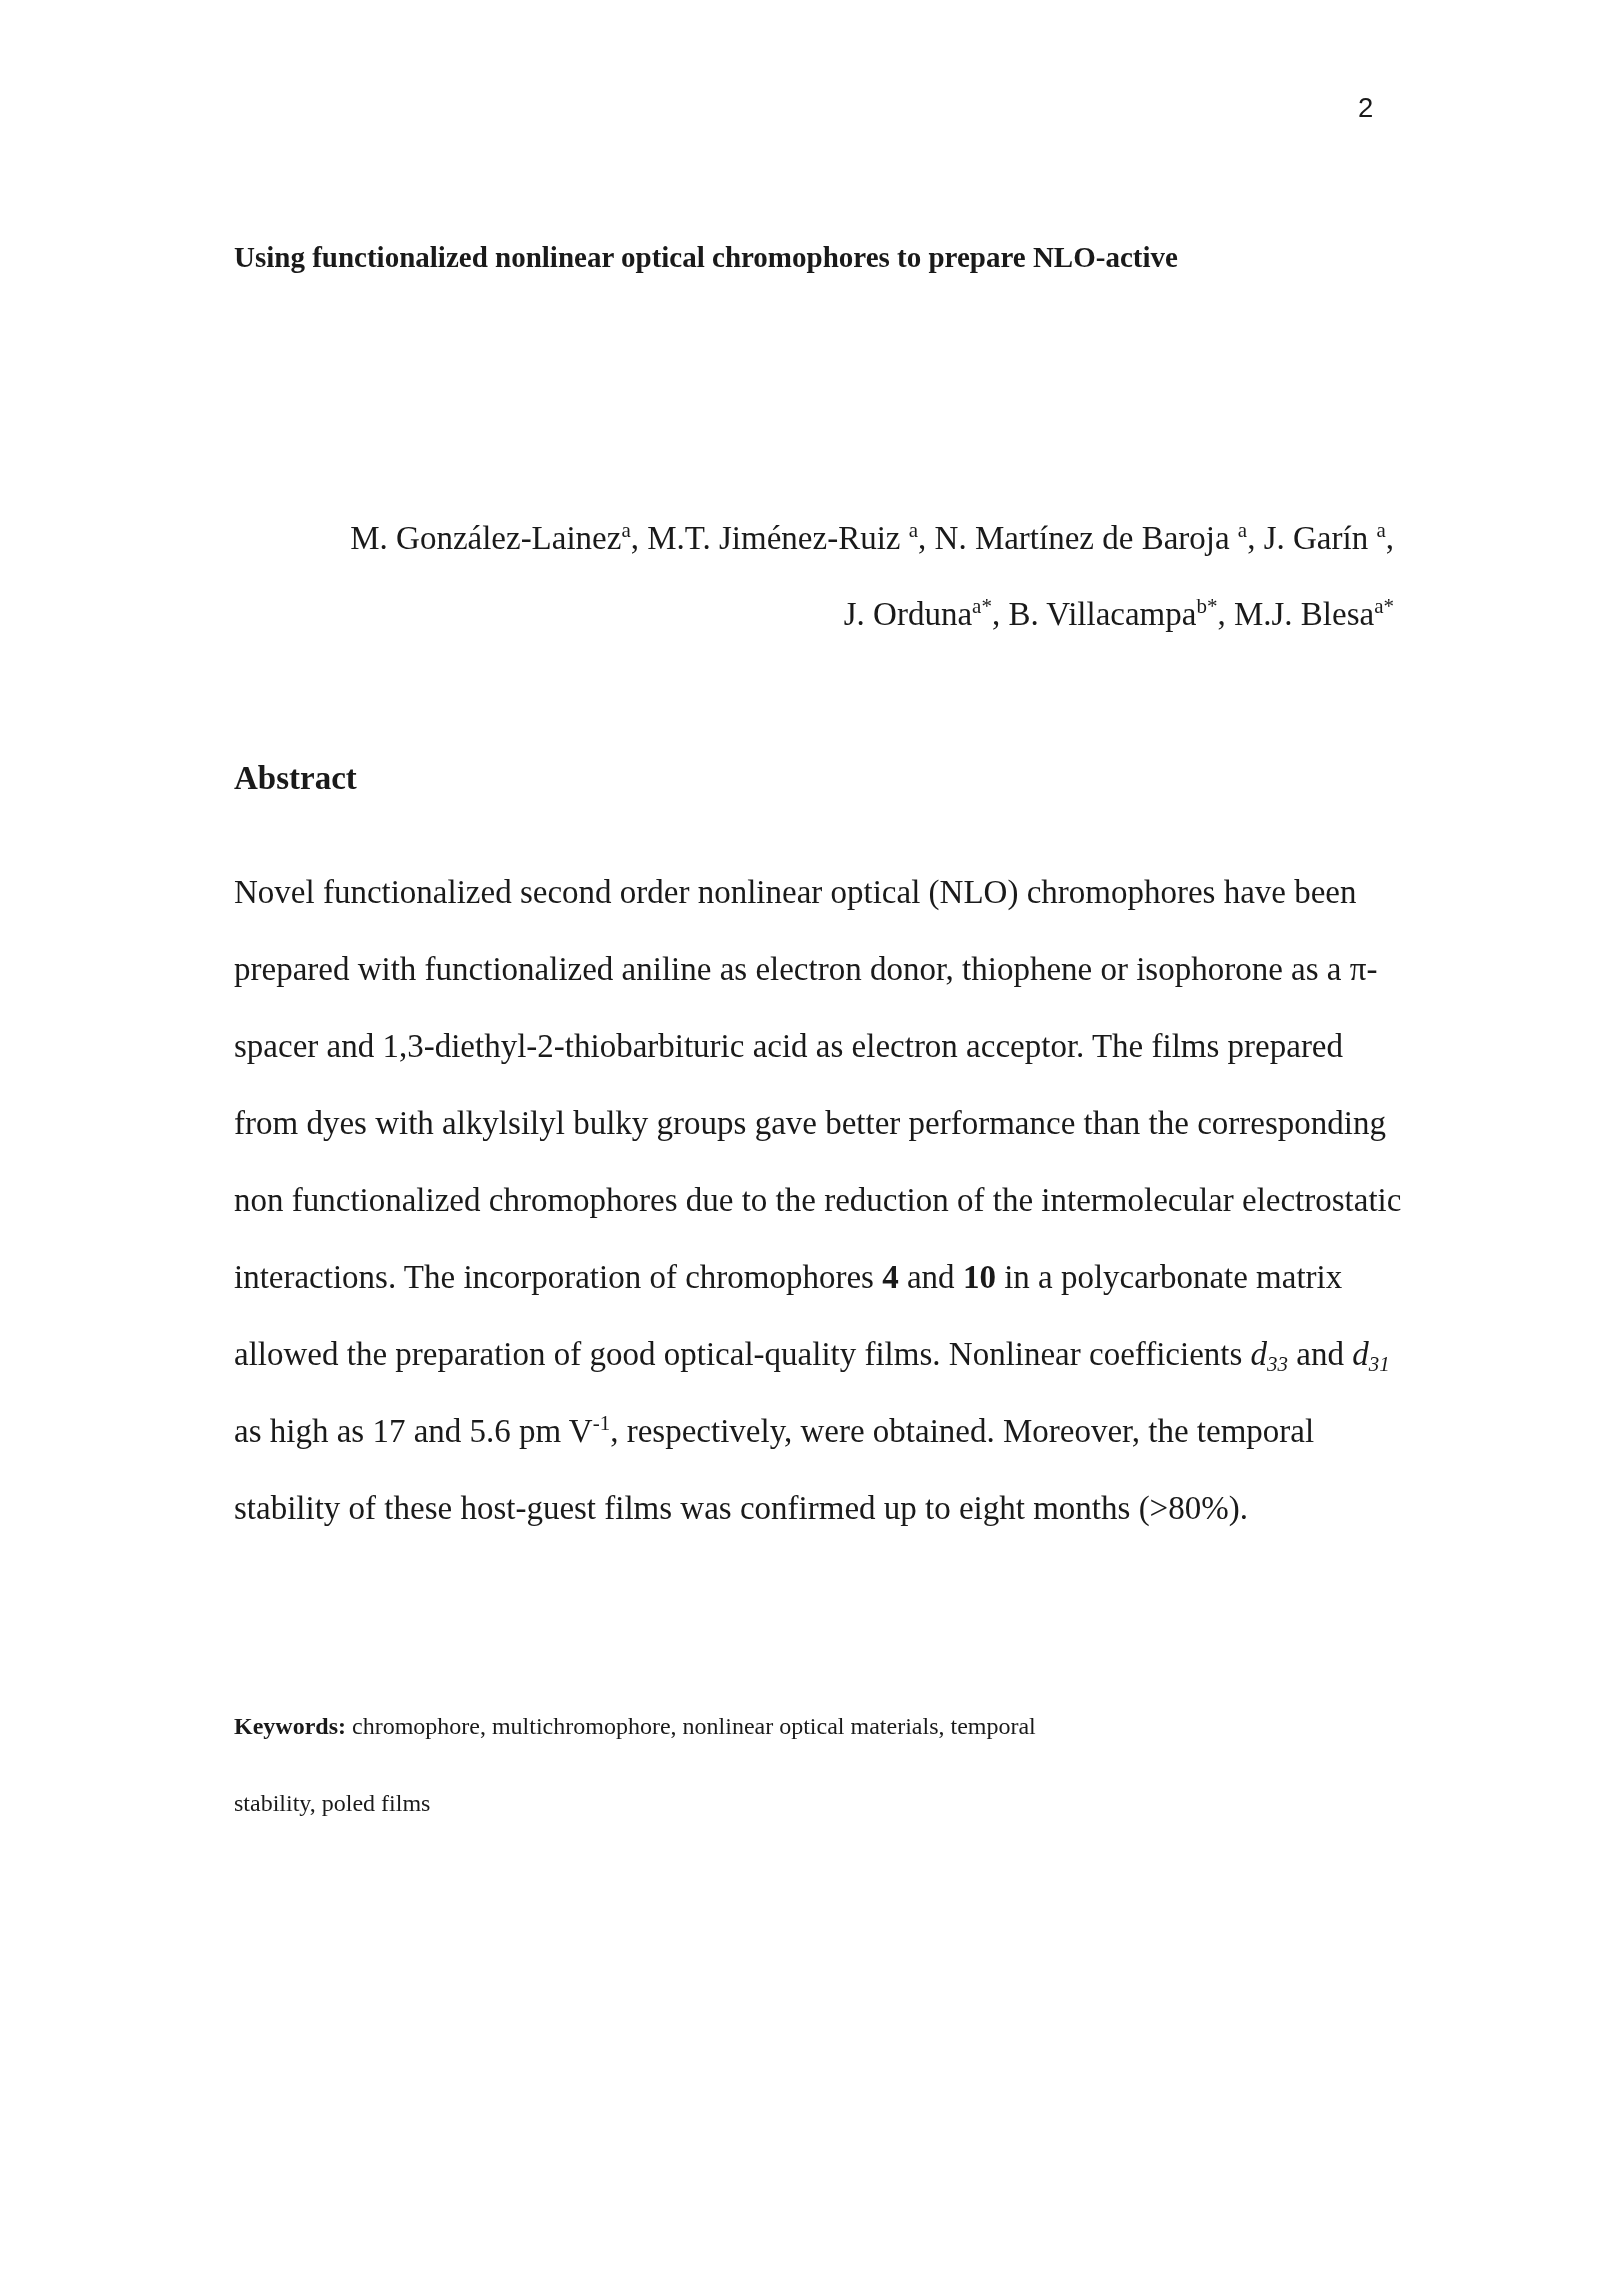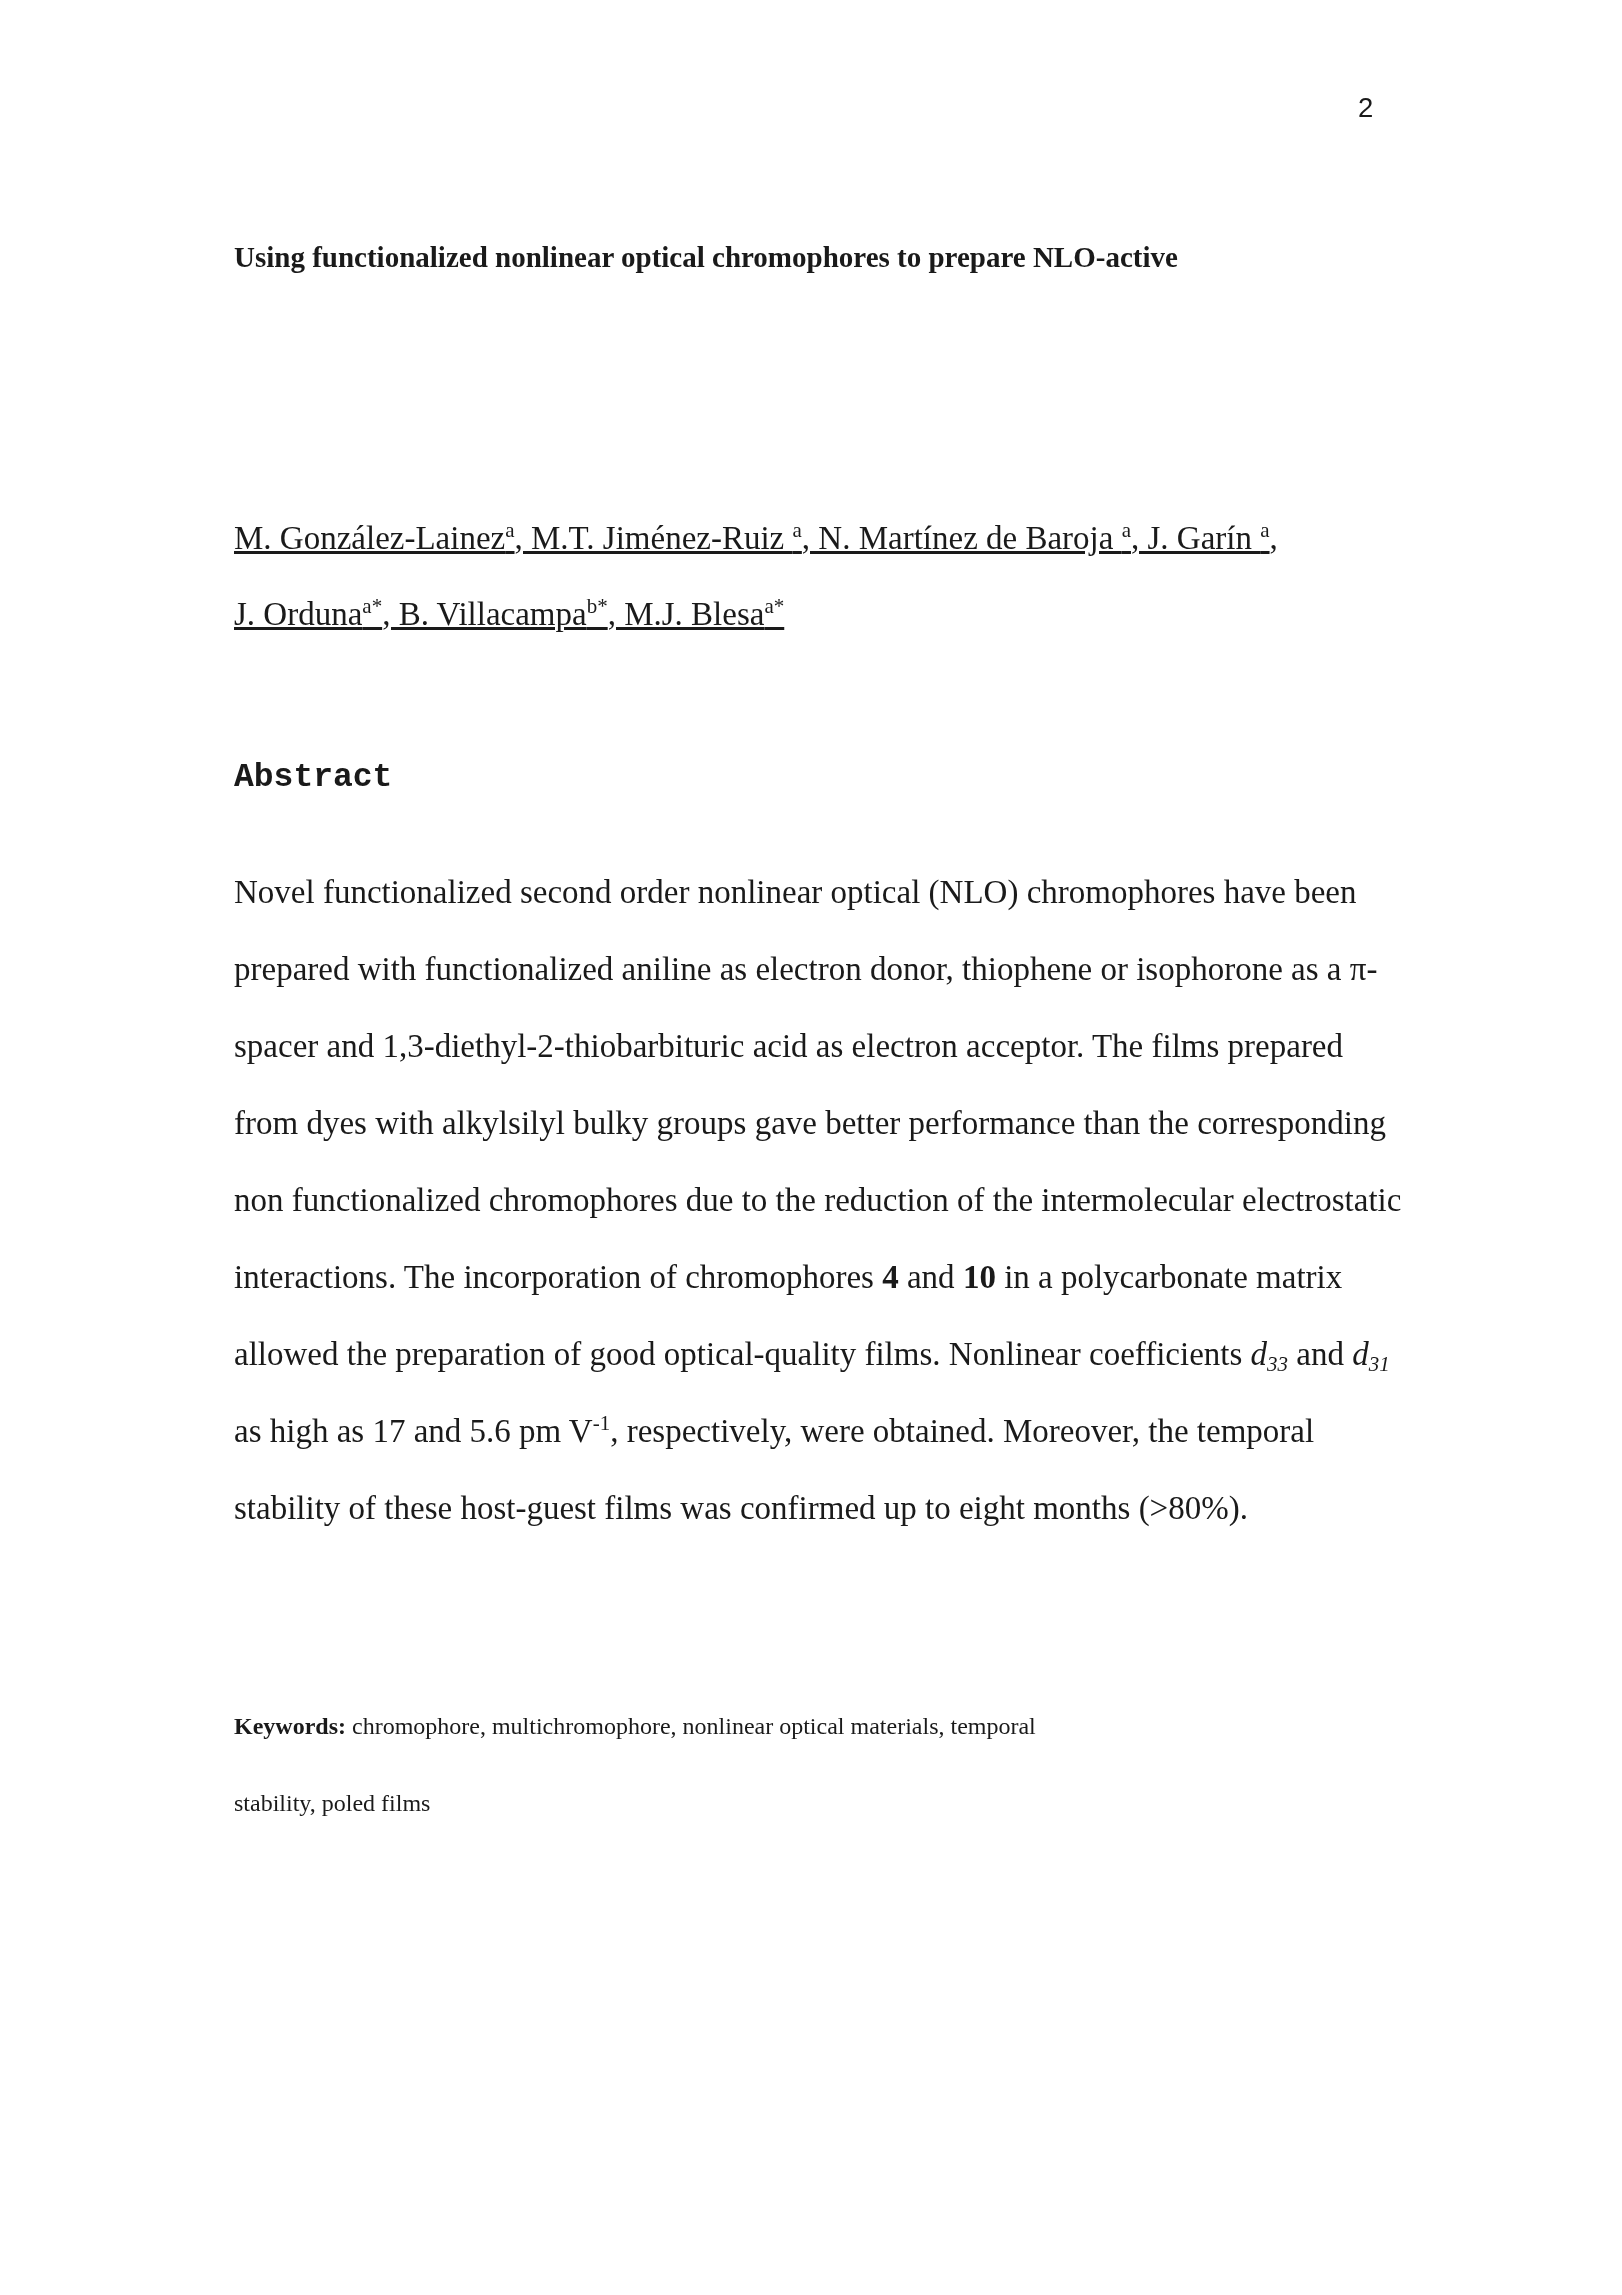--- a/index.html
+++ b/index.html
@@ -34,32 +34,30 @@
     line-height: 73px;
     white-space: nowrap;
   }
   .authors {
     position: absolute;
     left: 234px;
     top: 500px;
     width: 1160px;
     font-size: 33px;
     line-height: 76px;
-    text-align: left;
+    text-align: right;
     white-space: nowrap;
-    text-decoration: underline;
   }
   .abs-head {
     position: absolute;
     left: 234px;
     top: 760px;
     font-size: 33px;
     font-weight: bold;
     line-height: 36px;
-    font-family: Liberation Mono, monospace;
   }
   .abs-body {
     position: absolute;
     left: 234px;
     top: 854px;
     width: 1191px;
     font-size: 33px;
     line-height: 77px;
     white-space: nowrap;
   }

